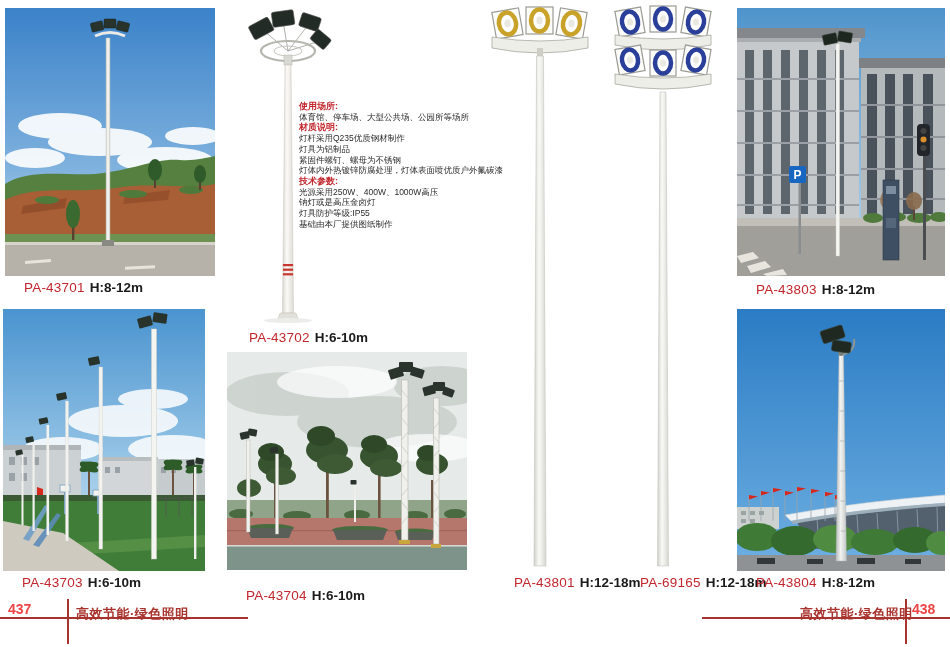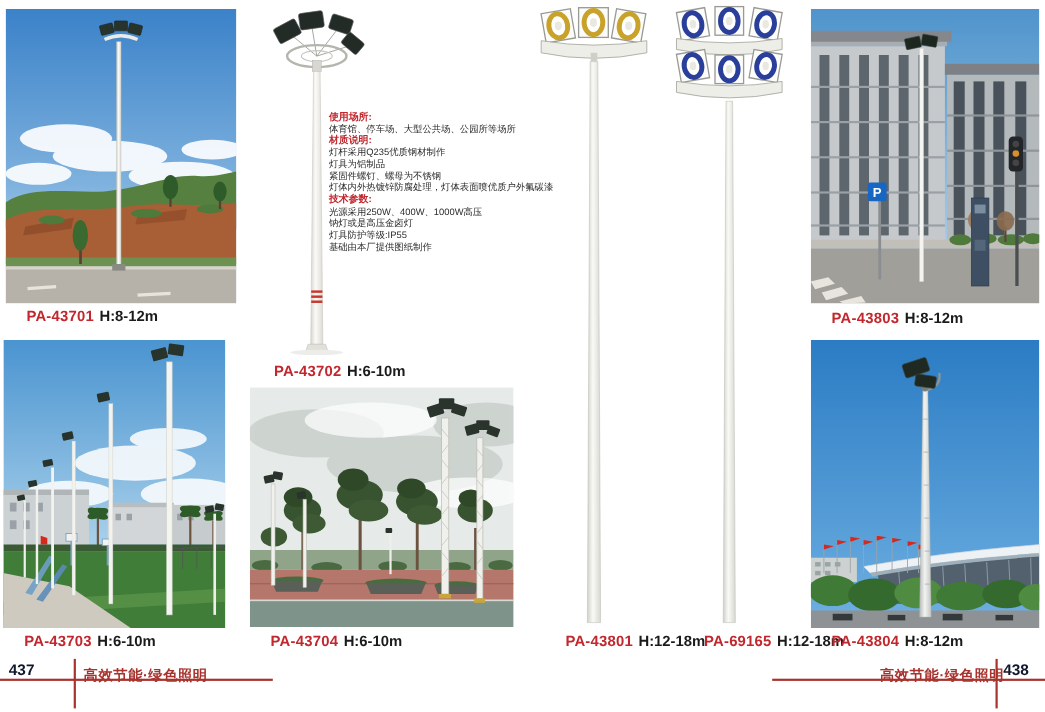--- a/index.html
+++ b/index.html
@@ -5,28 +5,28 @@
   :root{ --accent:#c1272d; --footer-red:#a8332e; }
   *{ box-sizing:border-box; }
   html,body{ margin:0; padding:0; background:#ffffff; }
   .page{
     position:relative; width:950px; height:647px; background:#fff;
     overflow:hidden; font-family:"Liberation Sans", sans-serif;
   }
   .photo{ position:absolute; overflow:hidden; }
   .photo svg{ display:block; }
   .caption{ position:absolute; white-space:nowrap; font-size:13.5px; }
-  .caption .code{ color:var(--accent); font-weight:bold; margin-right:5px; letter-spacing:0.2px;padding-left:17px; }
+  .caption .code{ color:var(--accent); font-weight:normal; margin-right:5px; letter-spacing:0.2px;padding-left:17px; }
   .caption .h{ color:#1b1b1b; font-weight:bold; }
   .info{ position:absolute; left:285px; top:101px; width:200px;margin-left:14px; }
   .info .hdr{ color:var(--accent); font-weight:bold; font-size:9px; line-height:10.7px; white-space:nowrap; }
   .info .ln{ color:#2b2b2b; font-size:8.5px; line-height:10.7px; white-space:nowrap; }
   .footer-rule{ position:absolute; height:2px; background:var(--footer-red); }
   .footer-vline{ position:absolute; width:1.5px; background:var(--footer-red); }
-  .page-num{ position:absolute; font-size:14px; font-weight:bold; color:#0f172a; }
+  .page-num{ position:absolute; font-size:14px; font-weight:bold; color:#ef4444; }
   .slogan{ position:absolute; font-size:13px; font-weight:bold; color:var(--footer-red); letter-spacing:0.5px; white-space:nowrap; }
 </style>
 </head>
 <body>
 
 <div class="page">
 
   <figure class="photo" style="left:5px;top:8px;width:210px;height:268px;margin:0;">
     <svg viewBox="0 0 210 268" width="210" height="268">
       <defs>
@@ -492,21 +492,21 @@
             <line x1="212" y1="154" x2="206.5" y2="161"></line>
             <line x1="206.5" y1="168" x2="212" y2="175"></line>
         </g>
         <rect x="196" y="34" width="12" height="9" rx="1" fill="#2a332c" transform="rotate(-15 202 38)"></rect>
         <rect x="206" y="30" width="12" height="9" rx="1" fill="#2a332c"></rect>
         <rect x="216" y="36" width="11" height="8" rx="1" fill="#2a332c" transform="rotate(20 221 40)"></rect>
         <rect x="204" y="192" width="10" height="4" fill="#c8a63c"></rect>
       </g>
     </svg>
   </figure>
-  <div class="caption" style="left:229px;top:575px;">
+  <div class="caption" style="left:229px;top:588px;">
     <span class="code">PA-43704</span><span class="h">H:6-10m</span>
   </div>
 
   <figure class="photo" style="left:737px;top:309px;width:208px;height:262px;margin:0;">
     <svg viewBox="0 0 208 262" width="208" height="262">
       <defs>
         <linearGradient id="sky5" x1="0" y1="0" x2="0" y2="1">
           <stop offset="0" stop-color="#2b7cc4"></stop>
             <stop offset="1" stop-color="#6fb0e2"></stop>
         </linearGradient>

